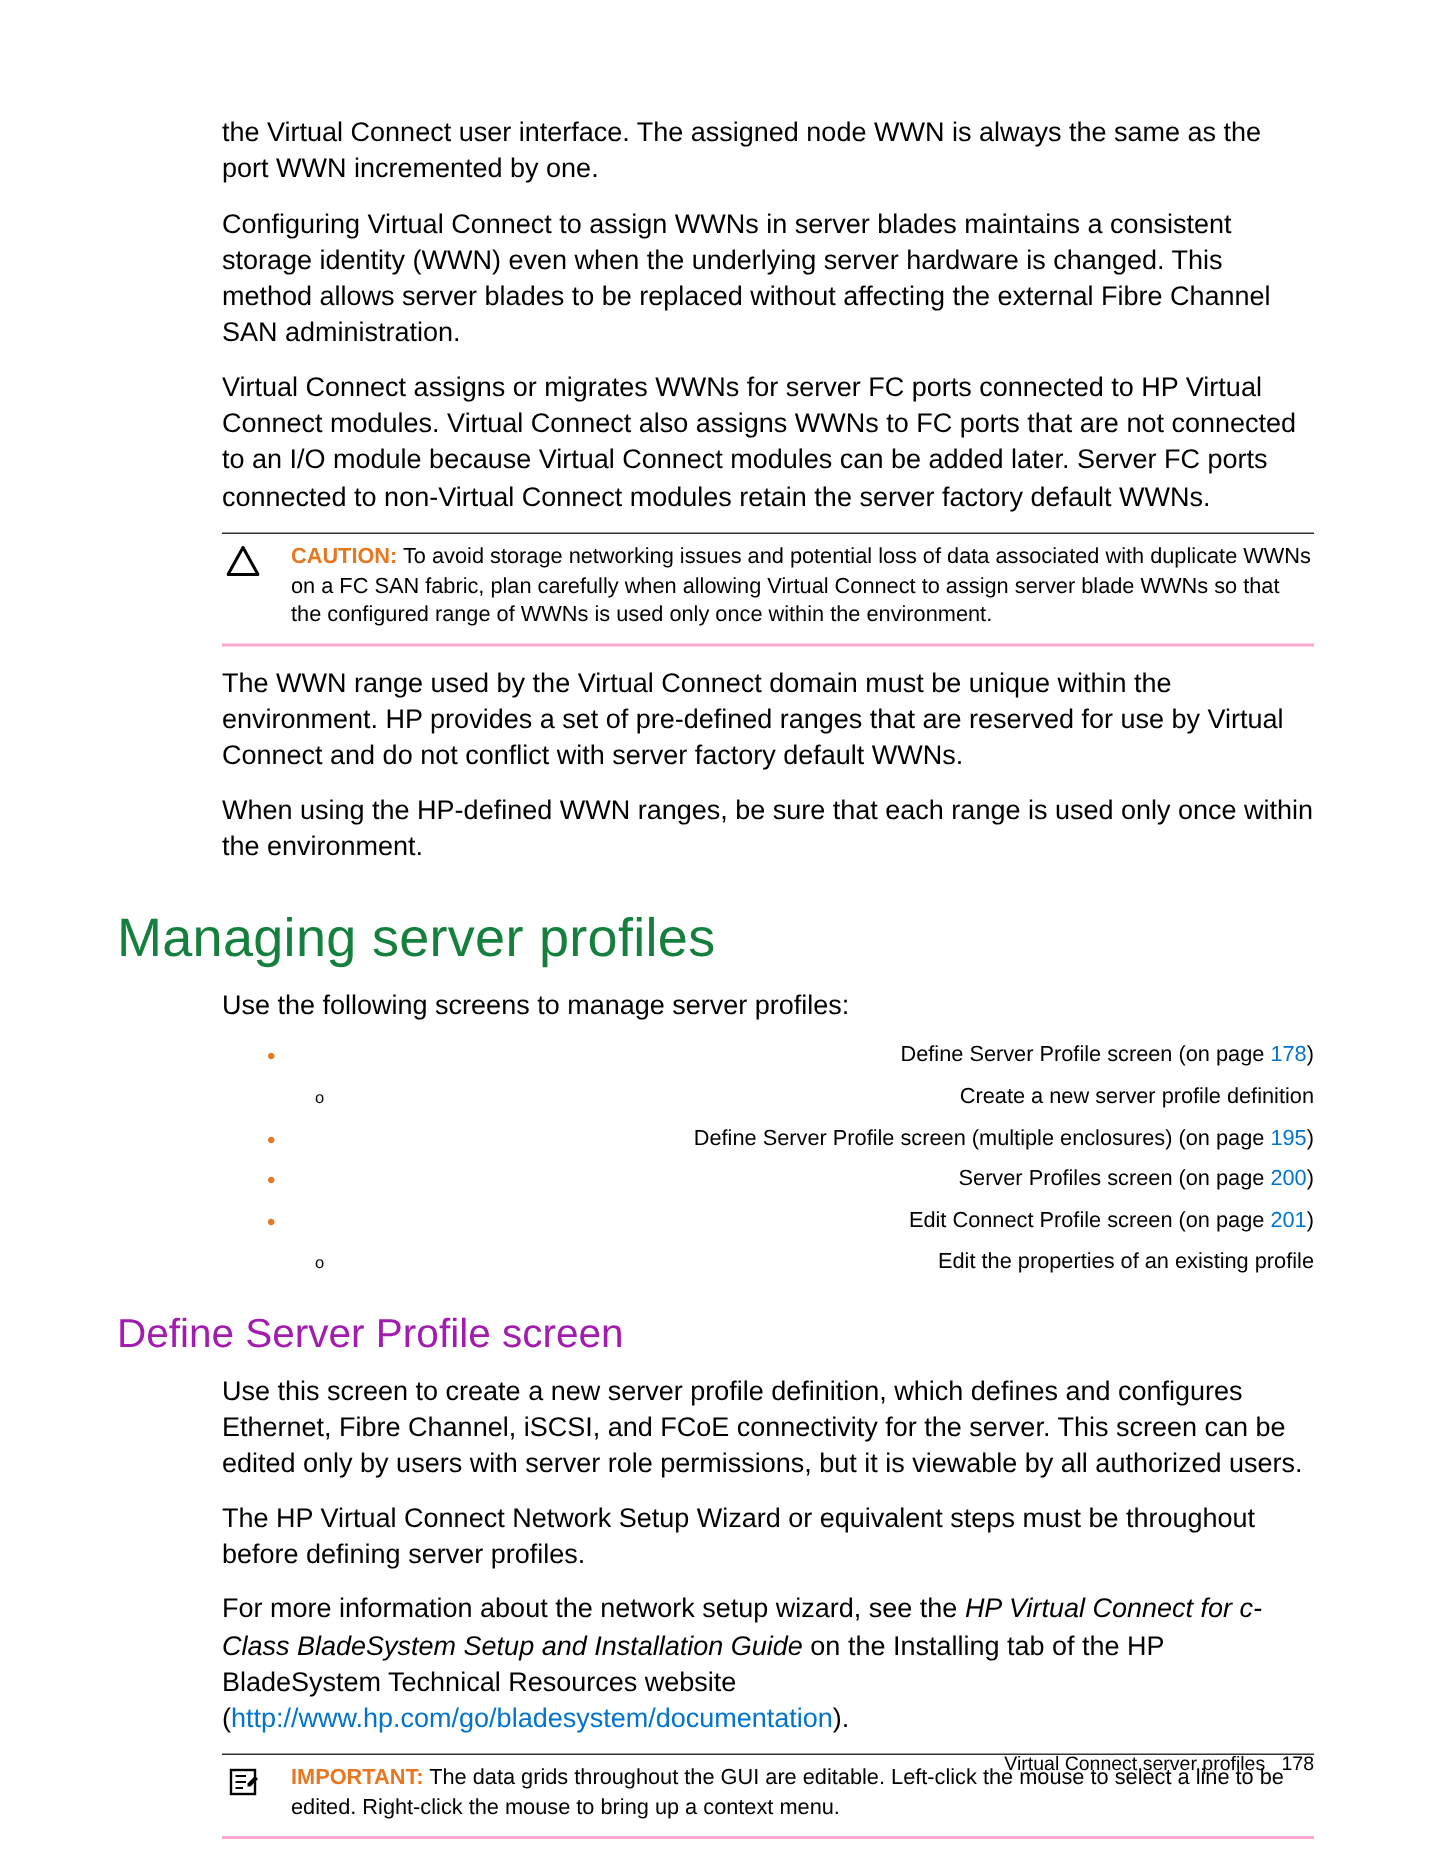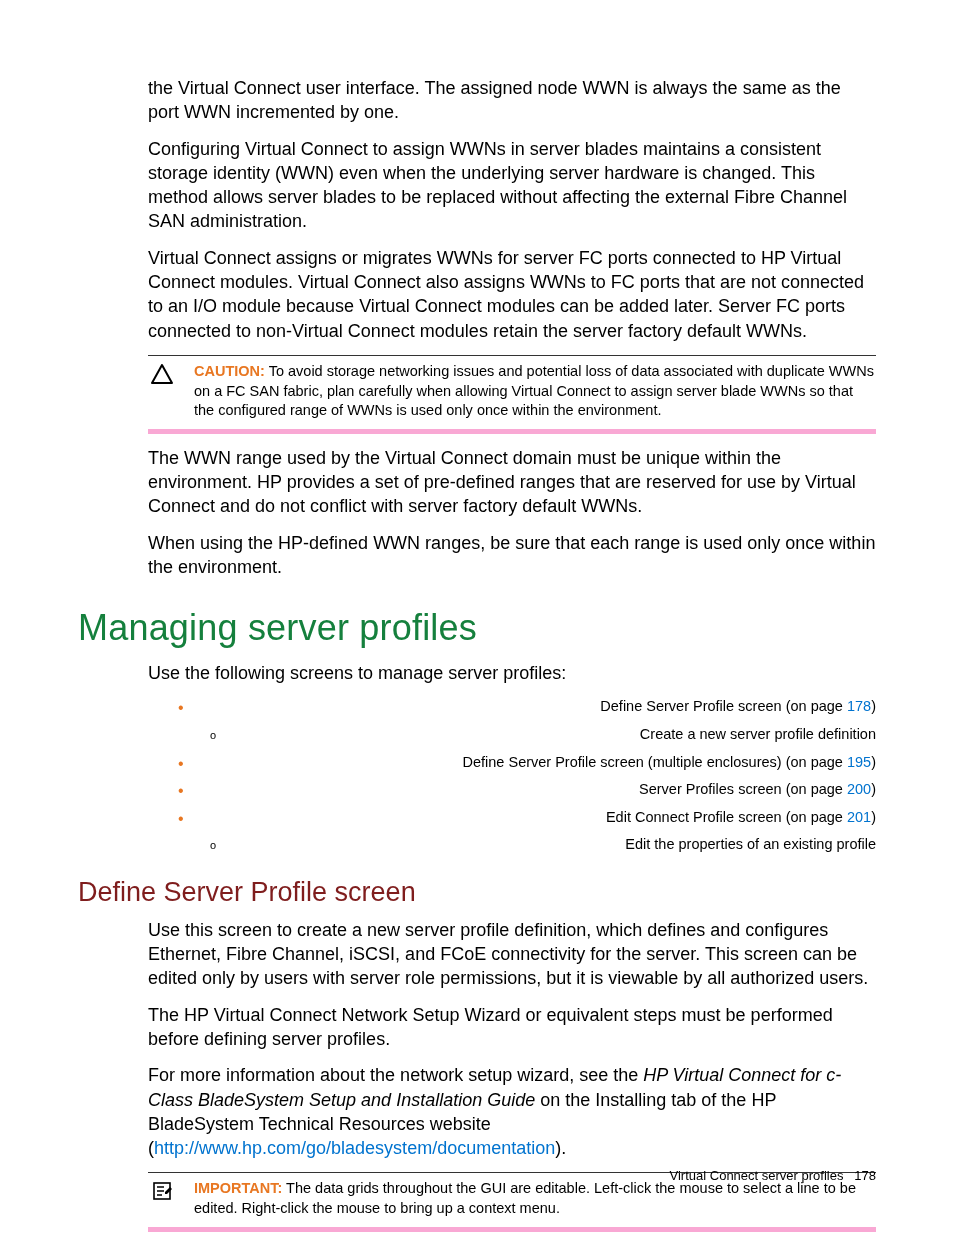--- a/index.html
+++ b/index.html
@@ -17,21 +17,21 @@
   .body-text {
     font-size: 18px;
     line-height: 1.35;
     margin-left: 70px;
     margin-bottom: 12px;
   }
   .callout {
     margin-left: 70px;
     margin-bottom: 12px;
     border-top: 1px solid #333;
-    border-bottom: 5px solid #f9a8d4;
+    border-bottom: 2px solid #f9a8d4;
     padding: 6px 0 8px 0;
     display: flex;
     gap: 18px;
   }
   .callout-icon {
     flex: 0 0 28px;
     display: flex;
     justify-content: center;
     padding-top: 2px;
   }
@@ -50,21 +50,21 @@
     color: #15803d;
     margin-top: 28px;
     margin-bottom: 12px;
     margin-left: 0;
     font-family: Arial, Helvetica, sans-serif;
     letter-spacing: 0.2px;
   }
   h2 {
     font-size: 27px;
     font-weight: 300;
-    color: #7f1d1d;
+    color: #a21caf;
     margin-top: 22px;
     margin-bottom: 10px;
     margin-left: 0;
   }
   ul.bullets {
     list-style: none;
     margin-left: 100px;
     margin-bottom: 10px;
   }
   ul.bullets > li {
@@ -156,21 +156,21 @@
       <span>Edit Connect Profile screen (on page </span><span class="link">201</span><span>)</span>
       <ul class="sub">
         <li>Edit the properties of an existing profile</li>
       </ul>
     </li>
   </ul>
 
   <h2>Define Server Profile screen</h2>
 
   <p class="body-text">Use this screen to create a new server profile definition, which defines and configures Ethernet, Fibre Channel, iSCSI, and FCoE connectivity for the server. This screen can be edited only by users with server role permissions, but it is viewable by all authorized users.</p>
-  <p class="body-text">The HP Virtual Connect Network Setup Wizard or equivalent steps must be performed before defining server profiles.</p>
+  <p class="body-text">The HP Virtual Connect Network Setup Wizard or equivalent steps must be throughout before defining server profiles.</p>
   <p class="body-text">
     <span>For more information about the network setup wizard, see the </span><span class="italic">HP Virtual Connect for c-Class BladeSystem Setup and Installation Guide</span><span> on the Installing tab of the HP BladeSystem Technical Resources website (</span><span class="link">http://www.hp.com/go/bladesystem/documentation</span><span>).</span>
   </p>
 
   <div class="callout">
     <div class="callout-icon">
       <svg width="20" height="20" viewBox="0 0 20 20">
         <rect x="2" y="2" width="16" height="16" fill="none" stroke="#000" stroke-width="1.6"></rect>
         <path d="M5 6 L12 6 M5 10 L12 10 M5 14 L10 14" stroke="#000" stroke-width="1.4"></path>
         <path d="M13 11 L18 6 L20 8 L15 13 L13 13 Z" fill="#000"></path>

